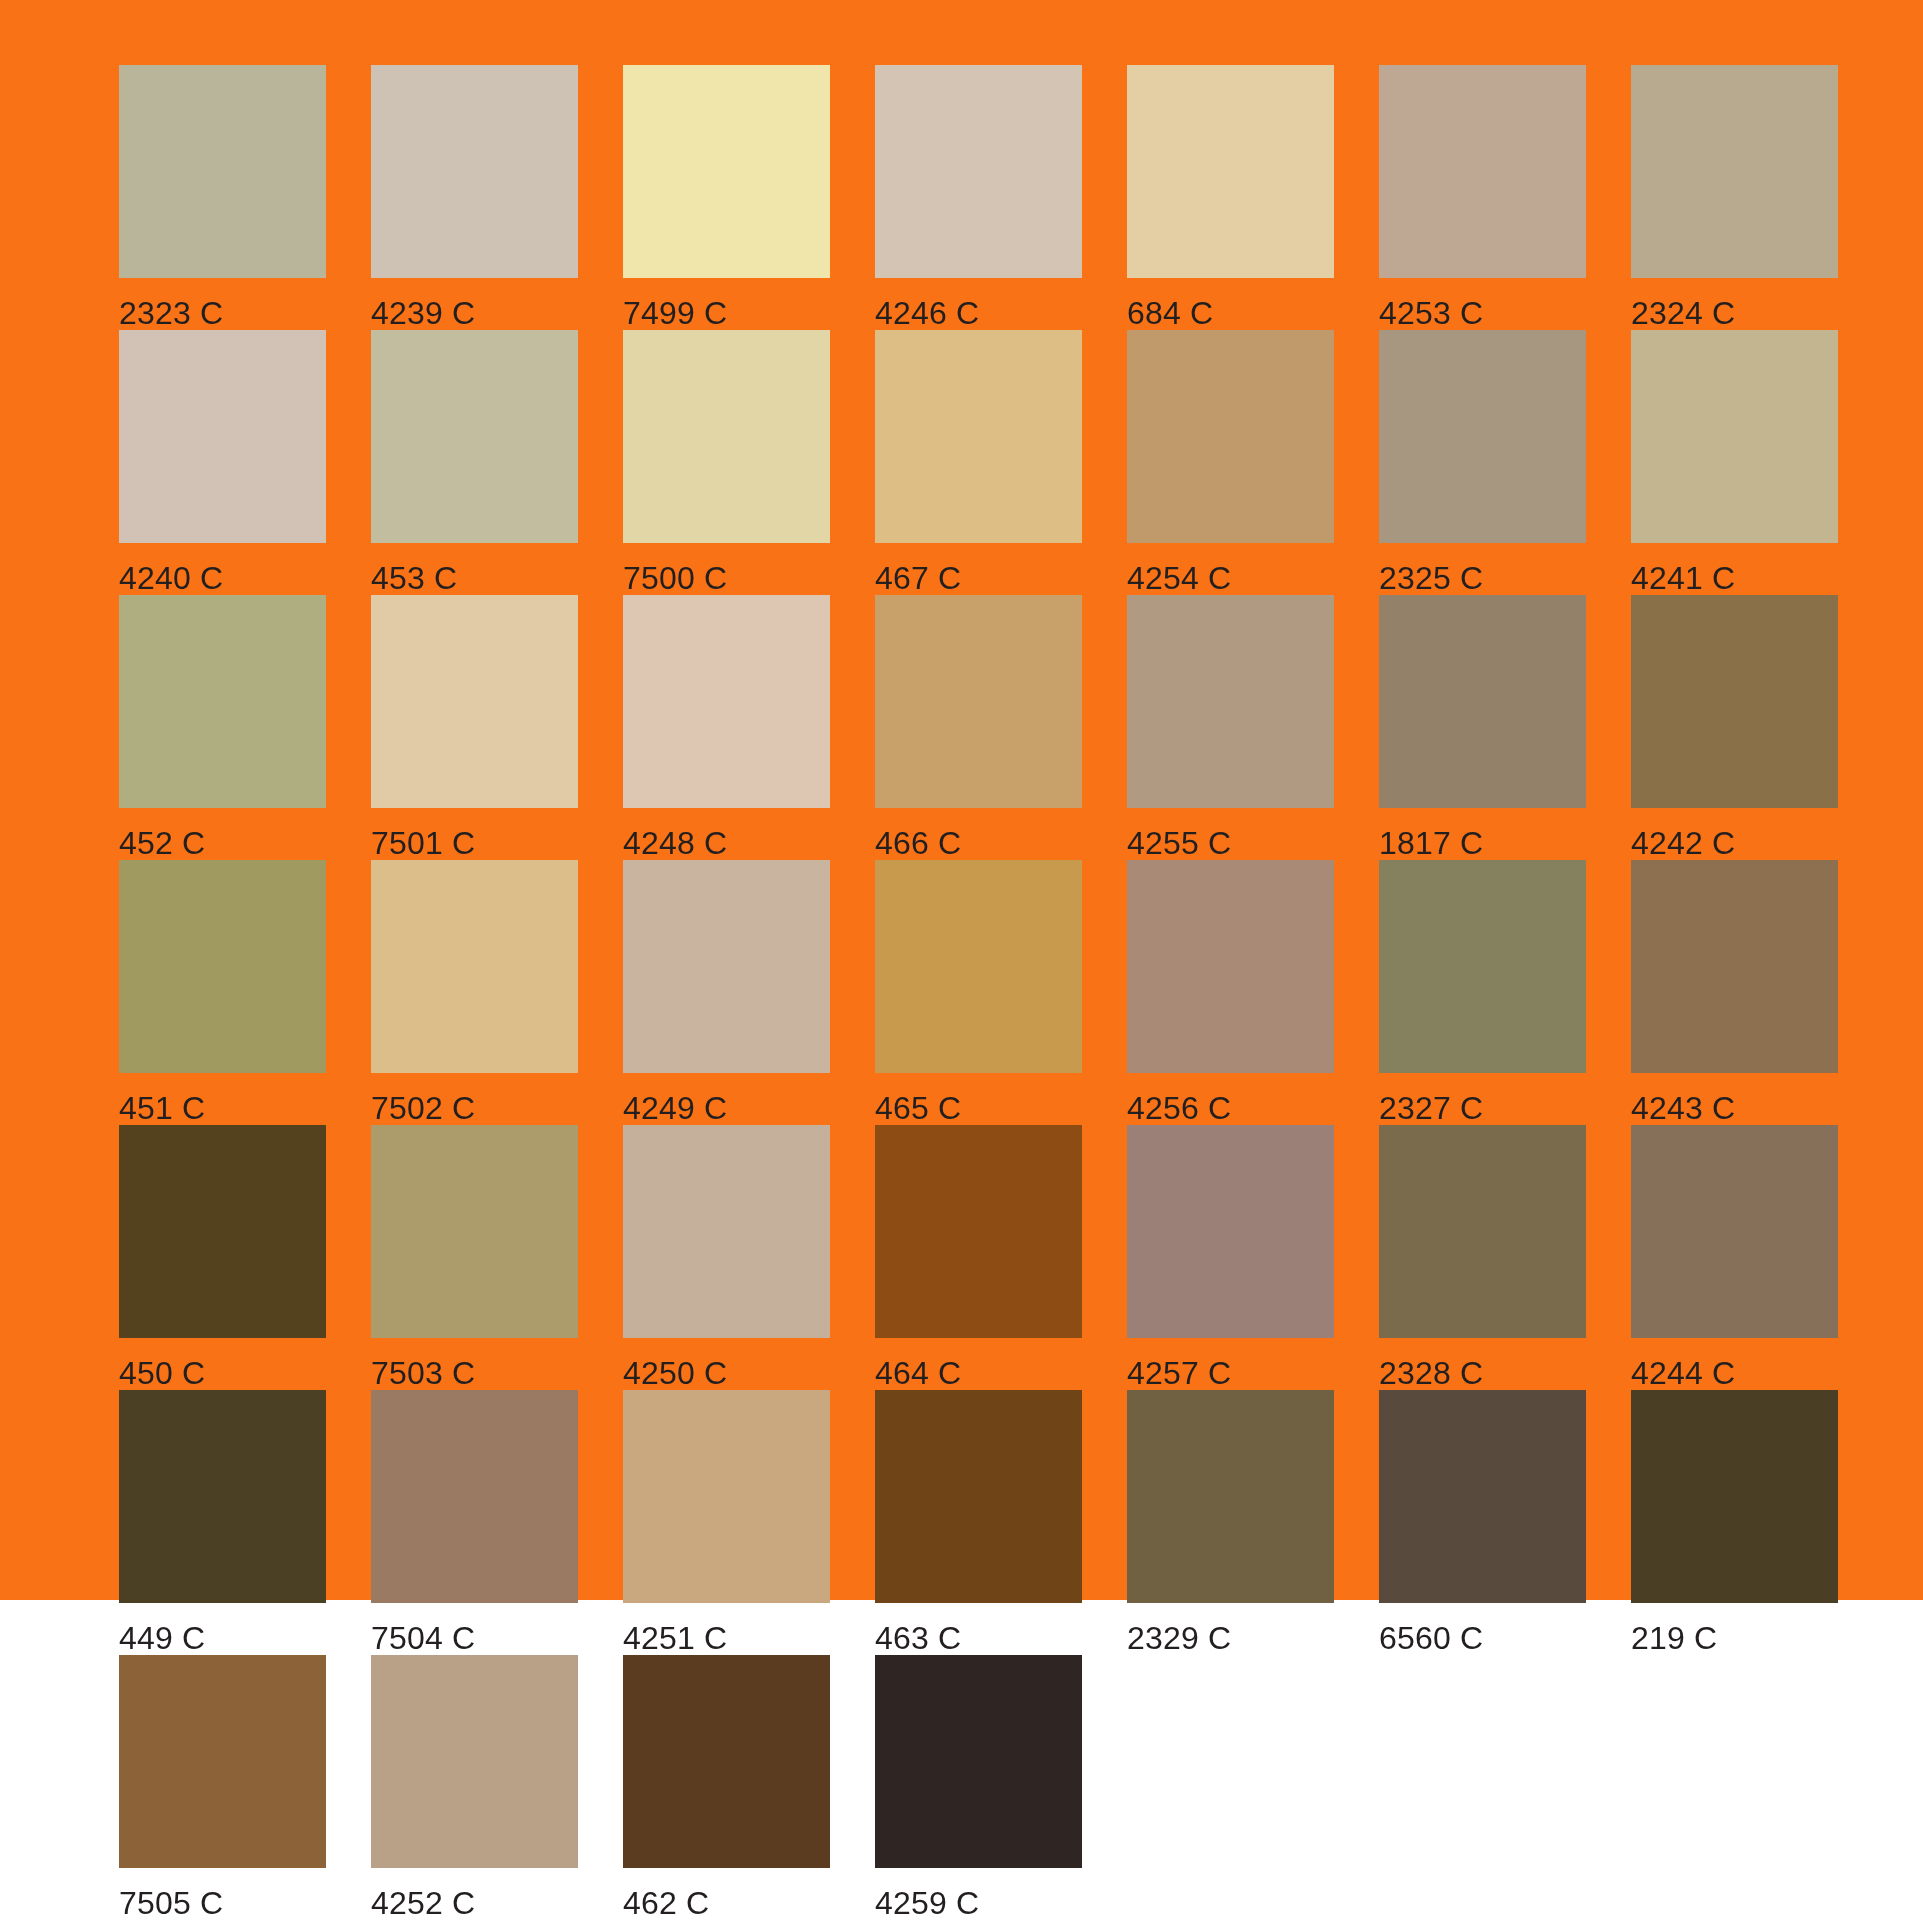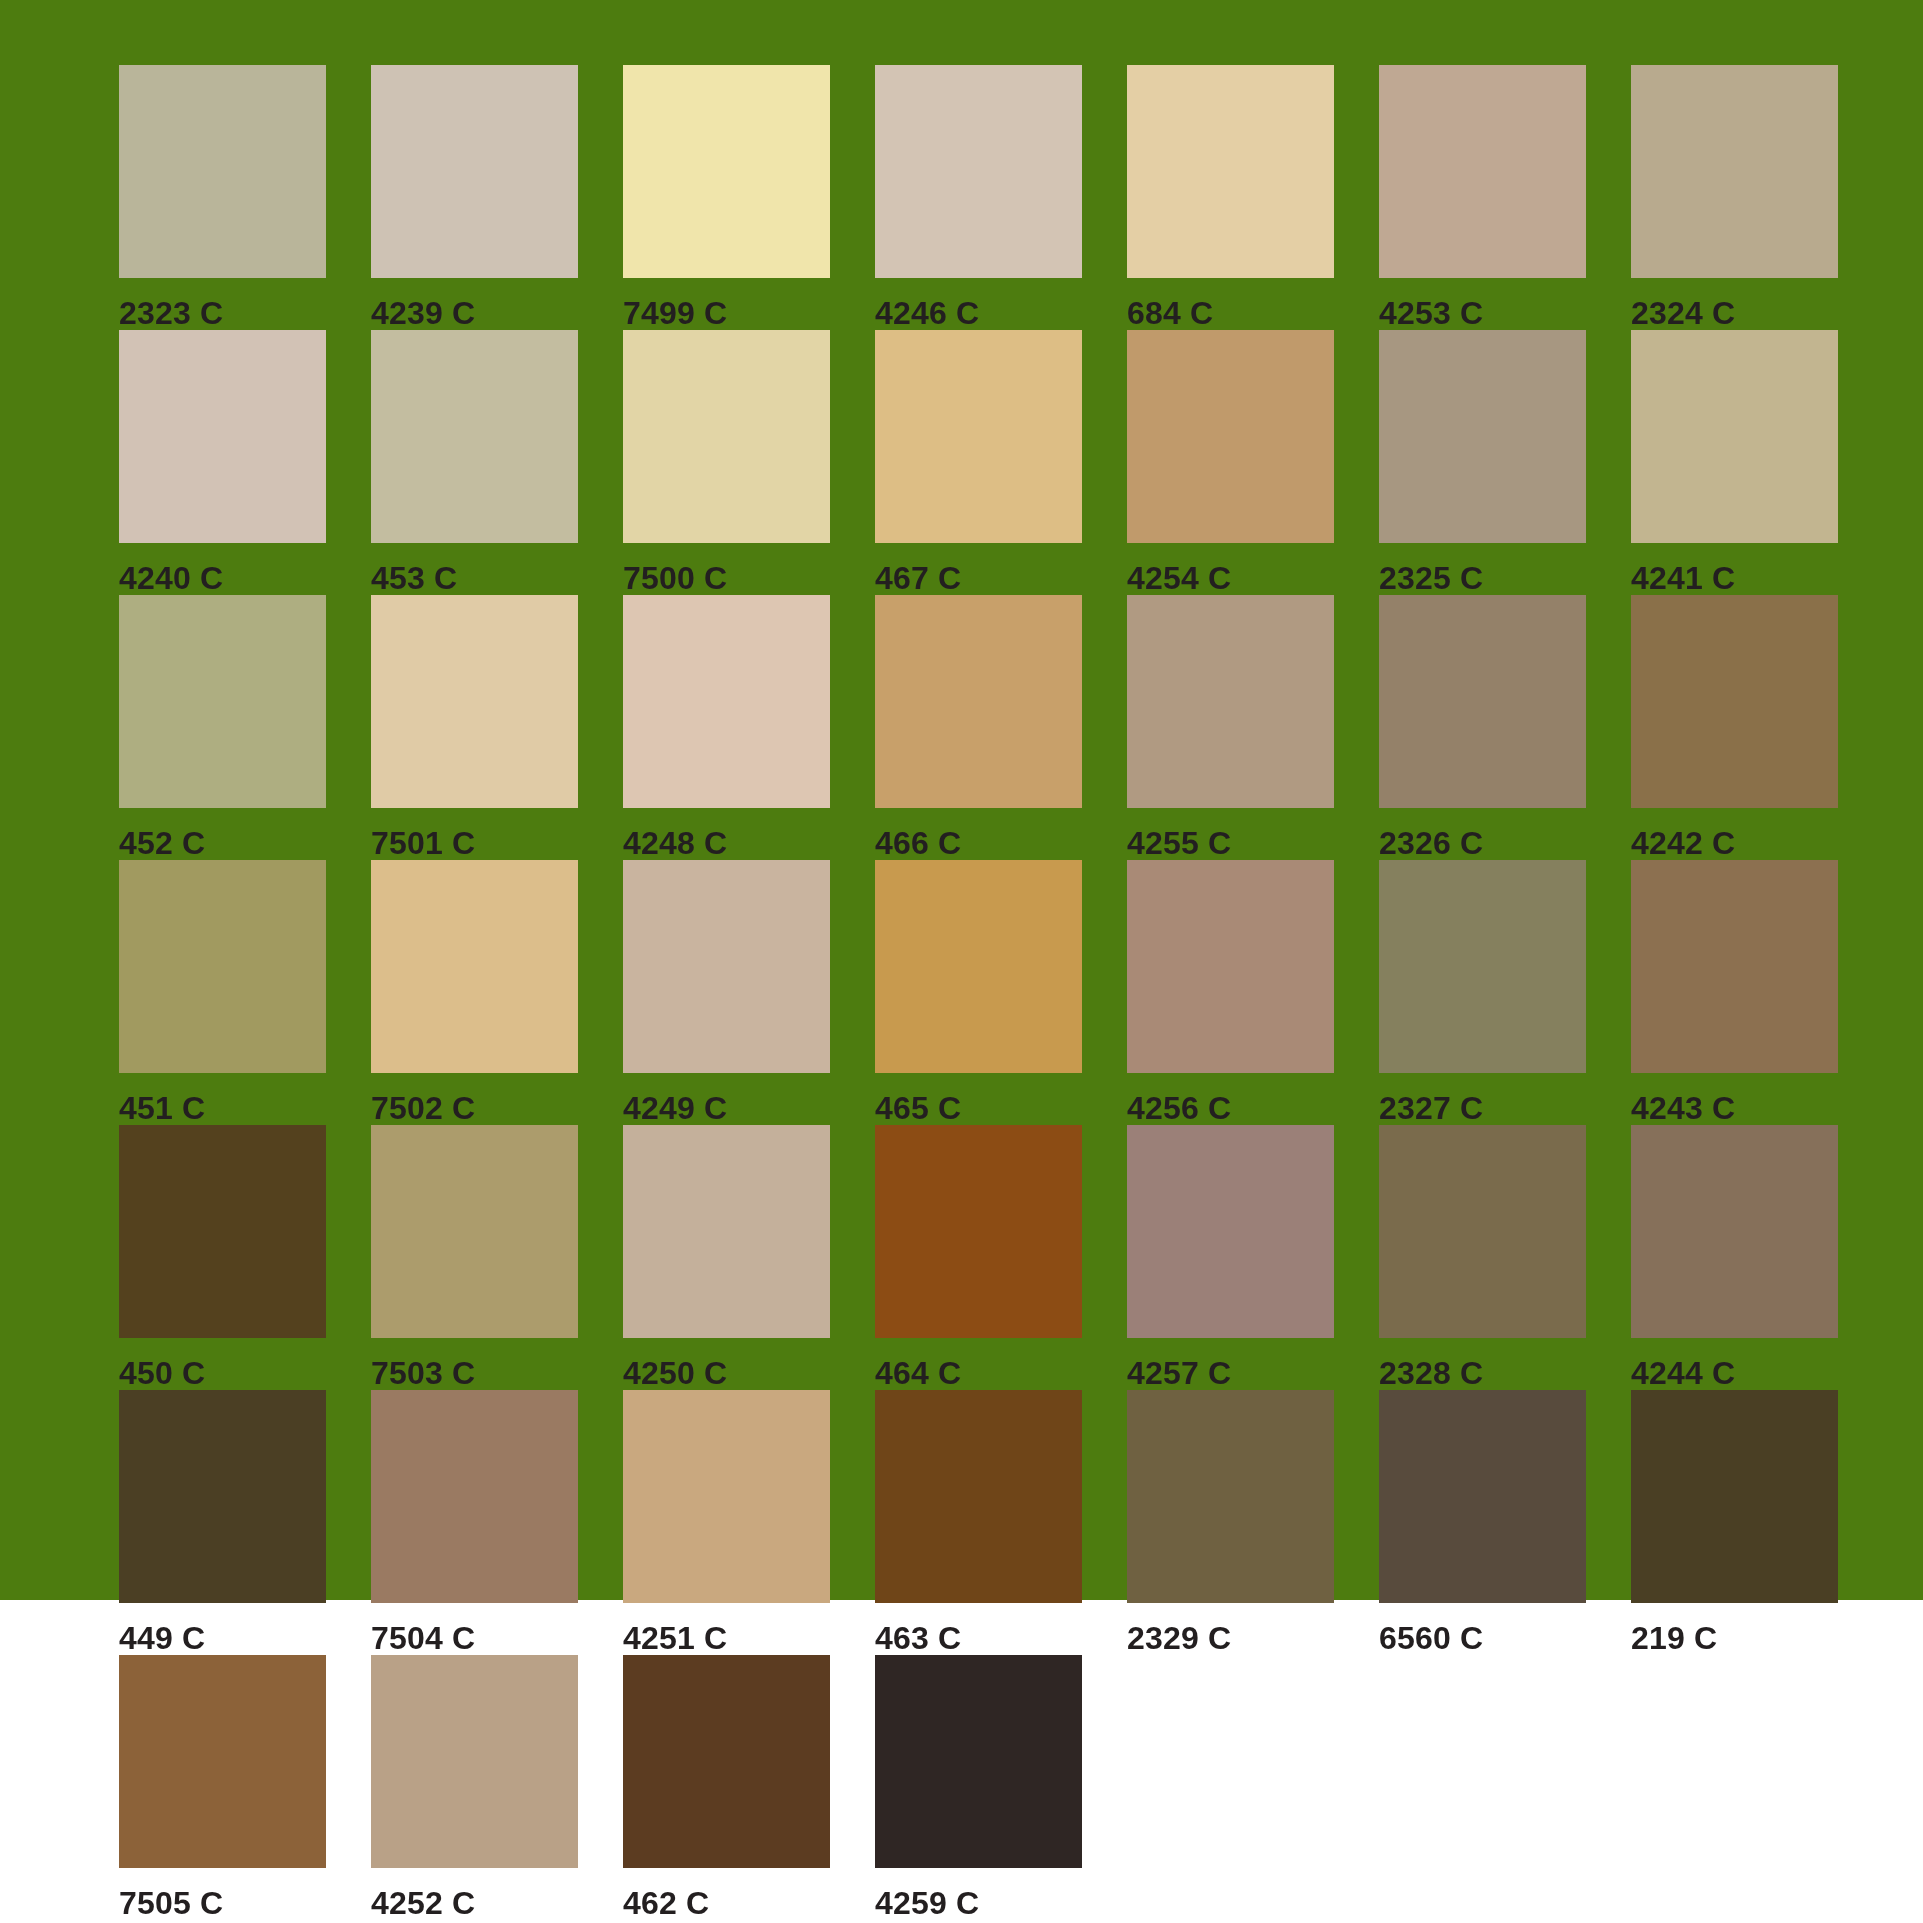--- a/index.html
+++ b/index.html
@@ -13,23 +13,22 @@
     height: 1924px;
     font-family: "Liberation Sans", "DejaVu Sans", sans-serif;
     -webkit-font-smoothing: antialiased;
     overflow: hidden;
   }
 
   #chart-sheet {
     box-sizing: border-box;
     width: 1924px;
     height: 1600px;
-    background: #4d7c0f;
+    background: #f97316;
     padding: 65px 0 0 0;
-    font-weight: bold;
   }
 
   .swatch-grid {
     display: grid;
     grid-template-columns: repeat(7, 207px);
     grid-auto-rows: 265px;
     column-gap: 45px;
     row-gap: 0px;
     margin-left: 119px;
   }
@@ -134,21 +133,21 @@
       <div class="swatch-cell">
         <div class="swatch-chip" style="background-color: rgb(200, 160, 106);"></div>
         <div class="swatch-label">466 C</div>
       </div>
       <div class="swatch-cell">
         <div class="swatch-chip" style="background-color: rgb(176, 154, 130);"></div>
         <div class="swatch-label">4255 C</div>
       </div>
       <div class="swatch-cell">
         <div class="swatch-chip" style="background-color: rgb(148, 129, 105);"></div>
-        <div class="swatch-label">2326 C</div>
+        <div class="swatch-label">1817 C</div>
       </div>
       <div class="swatch-cell">
         <div class="swatch-chip" style="background-color: rgb(138, 112, 73);"></div>
         <div class="swatch-label">4242 C</div>
       </div>
       <div class="swatch-cell">
         <div class="swatch-chip" style="background-color: rgb(161, 154, 96);"></div>
         <div class="swatch-label">451 C</div>
       </div>
       <div class="swatch-cell">

